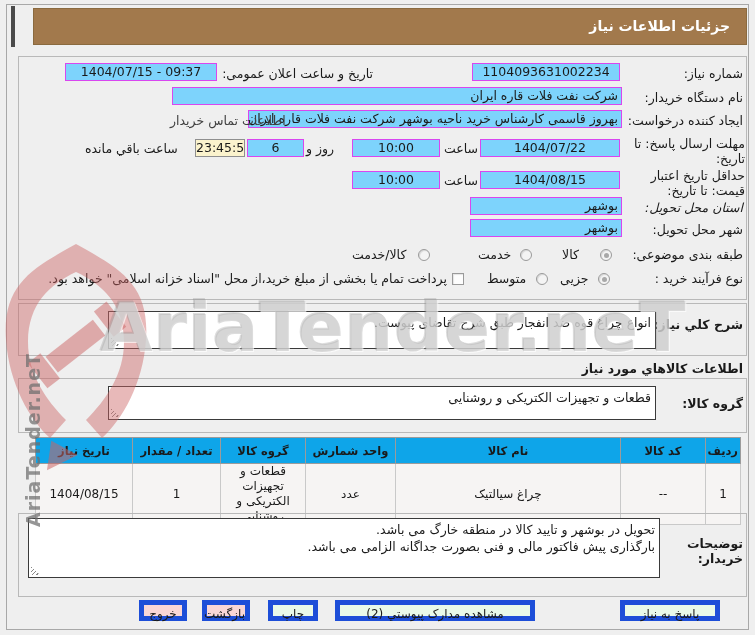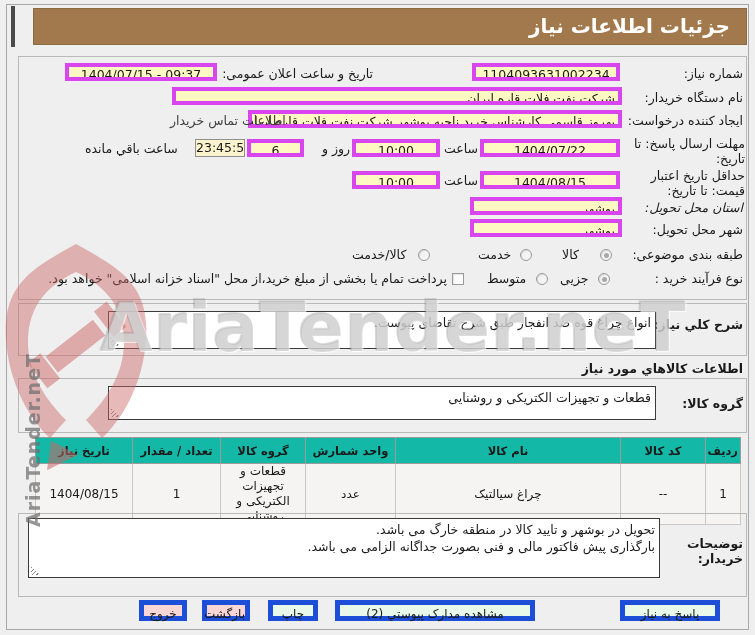--- a/index.html
+++ b/index.html
@@ -9,29 +9,29 @@
     font-family:"DejaVu Sans", sans-serif;
     color:#1a1a1a;
     position:relative;
   }
   .stage{position:absolute;left:0;top:0;width:755px;height:635px;}
   .frame{position:absolute;left:6px;top:4px;width:741px;height:624px;border:1px solid #a8a8a8;}
   .edge{position:absolute;left:11px;top:6px;width:4px;height:41px;background:#4a4a4a;}
   .titlebar{
     position:absolute;left:33px;top:8px;width:714px;height:37px;
     background:#a2794c;border:1px solid #8a6a3f;box-sizing:border-box;
-    color:#ffffff;font-weight:bold;font-size:20px;line-height:35px;
+    color:#ffffff;font-weight:bold;font-size:14px;line-height:35px;
     direction:rtl;text-align:right;padding-right:16px;
   }
   .gbox{position:absolute;border:1px solid #b9b9b9;box-sizing:border-box;background:transparent;}
   .lbl{position:absolute;direction:rtl;font-size:12.5px;line-height:15px;white-space:nowrap;text-align:right;}
   .lbl.wrap{white-space:normal;}
   .lbl.b{font-weight:bold;}
   .fld{
-    position:absolute;background:#fef9c3;border:4px solid #d946ef;box-sizing:border-box;
+    position:absolute;background:#7dd3fc;border:1px solid #d946ef;box-sizing:border-box;
     font-size:12.5px;height:18px;line-height:16px;text-align:center;overflow:hidden;white-space:nowrap;
   }
   .fld.rtlv{direction:rtl;text-align:right;padding-right:3px;}
   .fld.yellow{background:#fbf3cd;border:1px solid #8f8f8f;}
   .link{position:absolute;color:#404040;font-size:12.5px;direction:rtl;white-space:nowrap;cursor:pointer;}
   .radio{
     position:absolute;width:12px;height:12px;border-radius:50%;
     border:1px solid #9a9a9a;background:#f4f4f4;box-sizing:border-box;
     box-shadow:inset 1px 1px 1px rgba(0,0,0,0.12);
   }
@@ -52,21 +52,21 @@
     background:repeating-linear-gradient(45deg,transparent 0 2px,#8a8a8a 2px 3px);
     clip-path:polygon(0 100%,100% 0,100% 100%);
     transform:scaleX(-1);
   }
   table.items{
     position:absolute;left:35px;top:437px;width:705px;
     border-collapse:collapse;direction:rtl;table-layout:fixed;
     font-size:12px;
   }
   table.items th{
-    background:#14b8a6;border:1px solid #9b9b9b;font-weight:bold;font-size:11.5px;
+    background:#0ea5e9;border:1px solid #9b9b9b;font-weight:bold;font-size:11.5px;
     height:25px;padding:0 2px;
   }
   table.items td{
     background:#f6f4f3;border:1px solid #c9c9c9;height:55px;text-align:center;
     padding:0 3px;font-size:12px;line-height:15px;
   }
   .btn{
     position:absolute;top:600px;height:21px;box-sizing:border-box;
     border:5px solid #1d4ed8;font-size:12px;line-height:19px;text-align:center;
     direction:rtl;cursor:pointer;
@@ -111,21 +111,21 @@
   <div class="fld rtlv" style="left:172px;top:87px;width:450px;">شرکت نفت فلات قاره ایران</div>
 
   <div class="lbl" style="right:12px;top:113px;margin-left:8px;">ایجاد کننده درخواست:</div>
   <div class="fld rtlv" style="left:248px;top:110px;width:374px;">بهروز قاسمی کارشناس خرید ناحیه بوشهر شرکت نفت فلات قاره ایران</div>
   <div class="link" style="left:170px;top:113px;">اطلاعات تماس خریدار</div>
 
   <div class="lbl wrap" style="right:10px;top:136px;width:118px;">مهلت ارسال پاسخ: تا تاریخ:</div>
   <div class="fld" style="left:480px;top:139px;width:140px;">1404/07/22</div>
   <div class="lbl" style="left:444px;top:141px;">ساعت</div>
   <div class="fld" style="left:352px;top:139px;width:88px;">10:00</div>
-  <div class="lbl" style="left:322px;top:141px;">روز و</div>
+  <div class="lbl" style="left:306px;top:141px;">روز و</div>
   <div class="fld" style="left:247px;top:139px;width:57px;">6</div>
   <div class="fld yellow" style="left:195px;top:139px;width:50px;">23:45:50</div>
   <div class="lbl" style="left:85px;top:141px;">ساعت باقي مانده</div>
 
   <div class="lbl wrap" style="right:10px;top:168px;width:112px;">حداقل تاریخ اعتبار قیمت: تا تاریخ:</div>
   <div class="fld" style="left:480px;top:171px;width:140px;">1404/08/15</div>
   <div class="lbl" style="left:444px;top:173px;">ساعت</div>
   <div class="fld" style="left:352px;top:171px;width:88px;">10:00</div>
 
   <div class="lbl" style="right:12px;top:200px;font-style:italic;">استان محل تحویل:</div>

